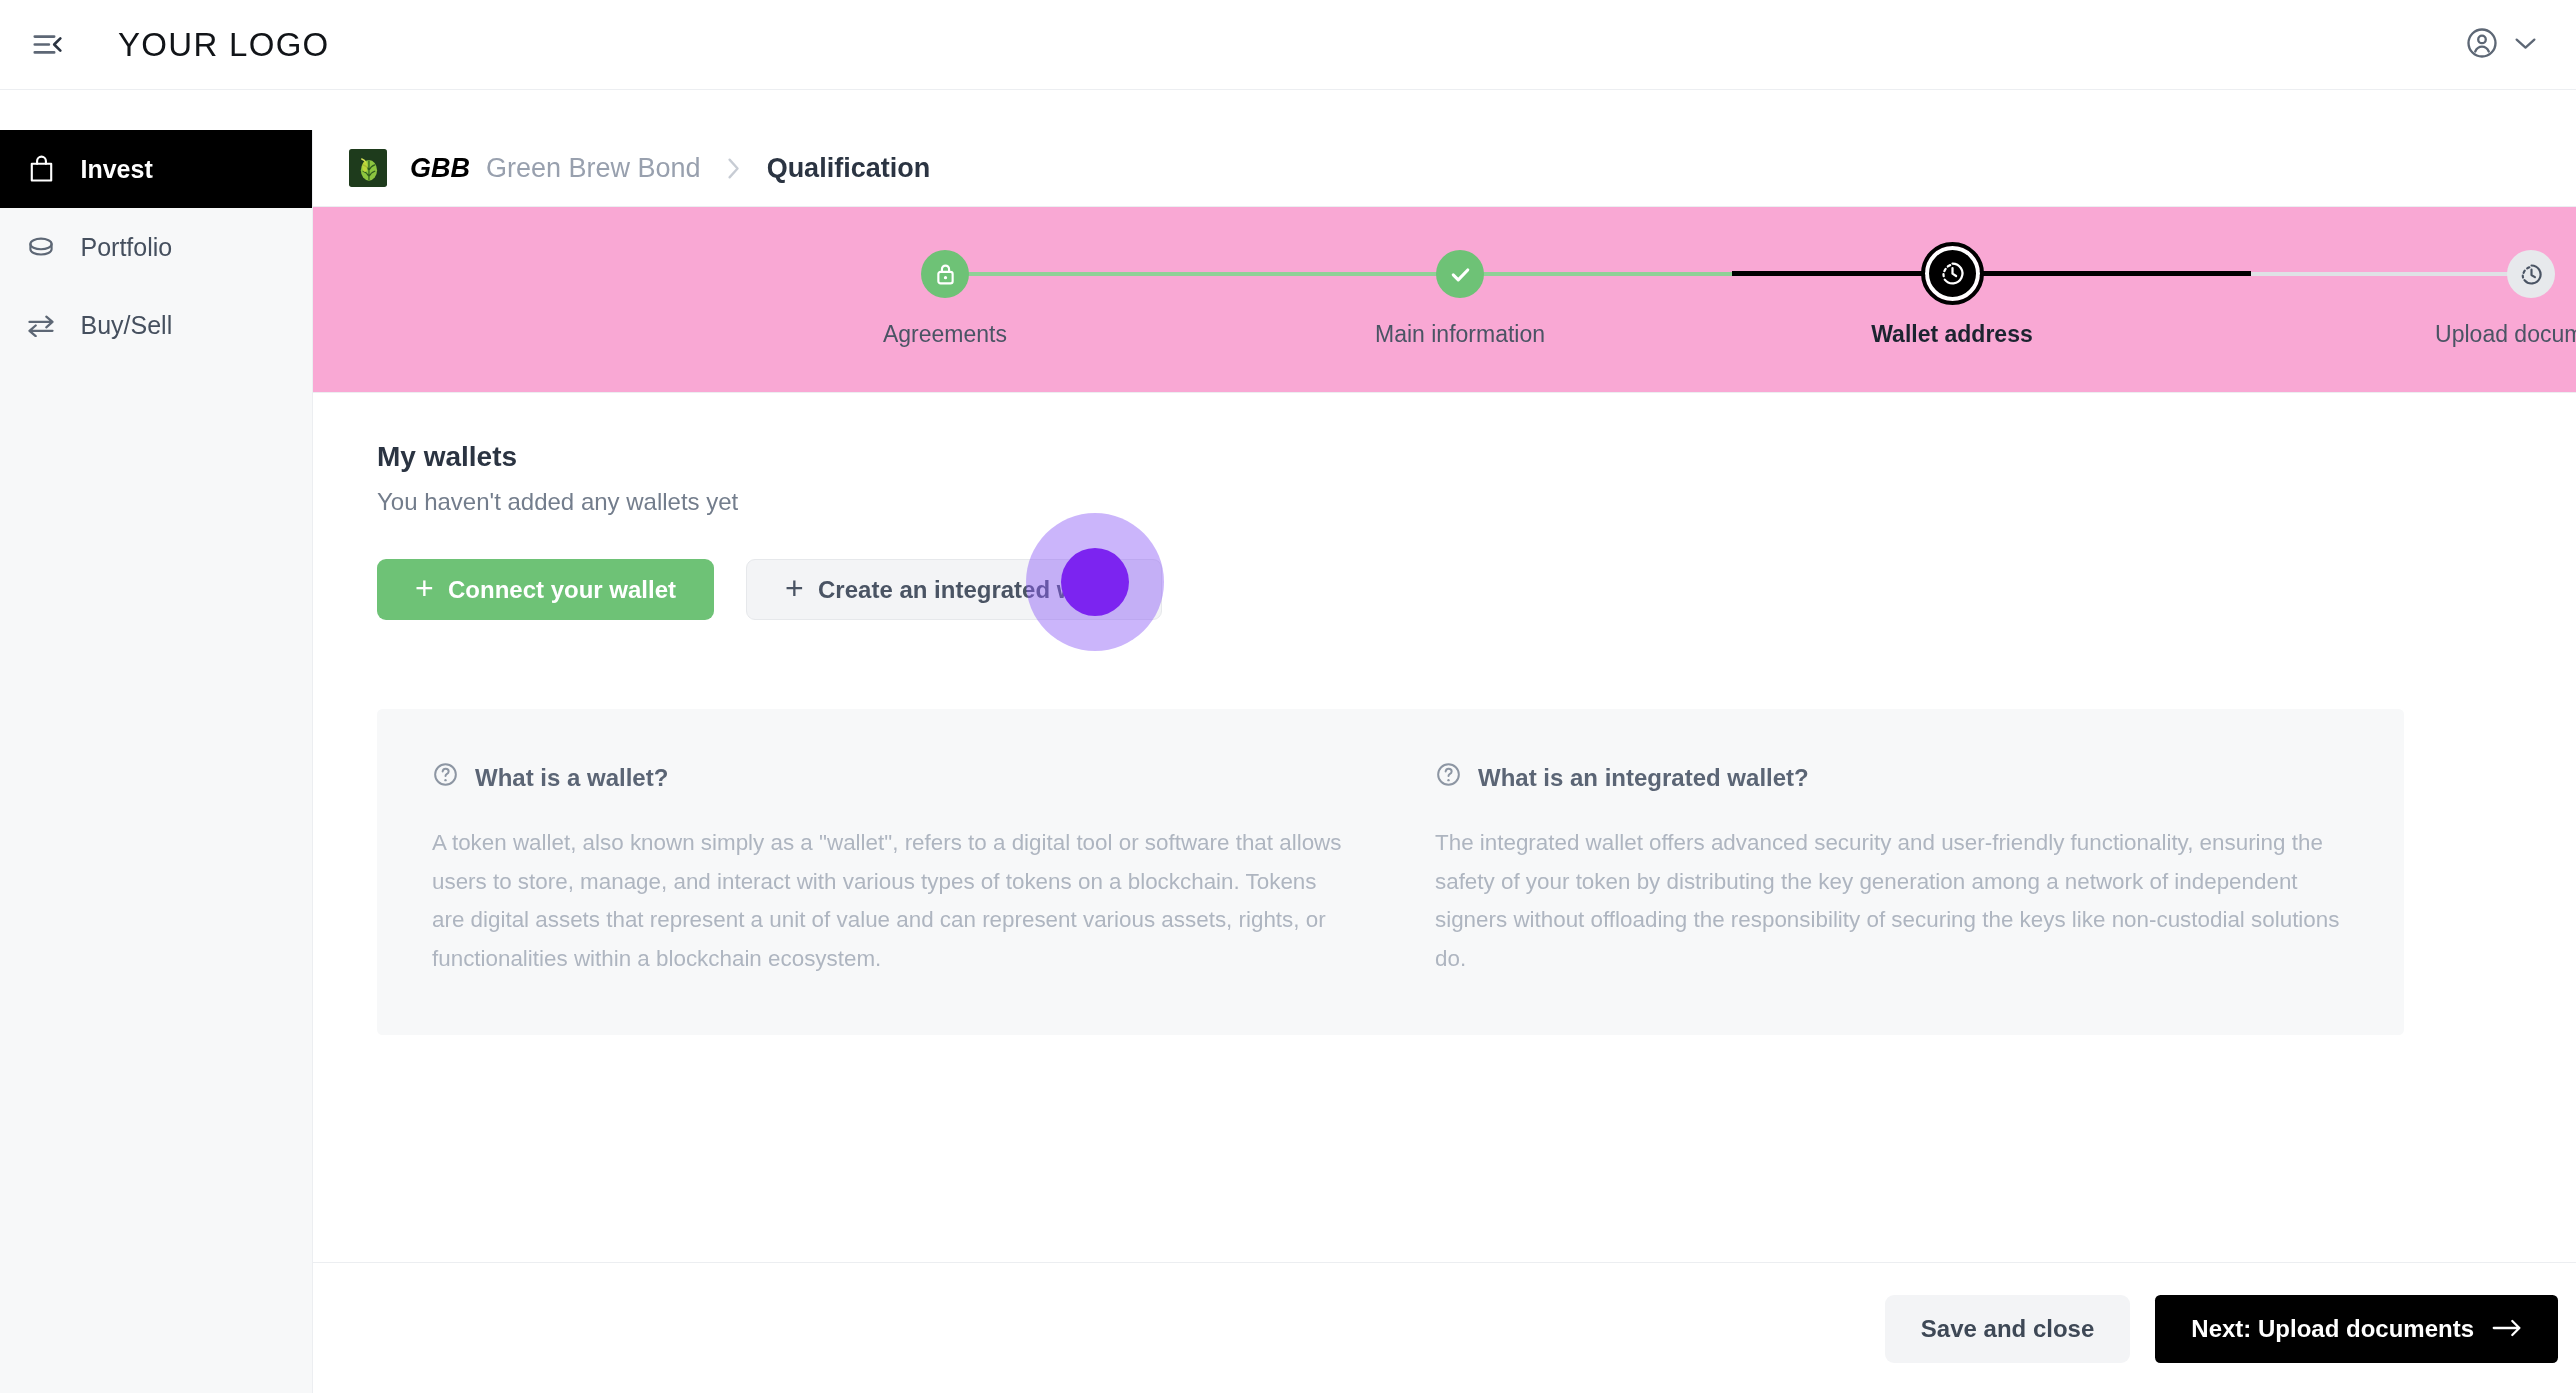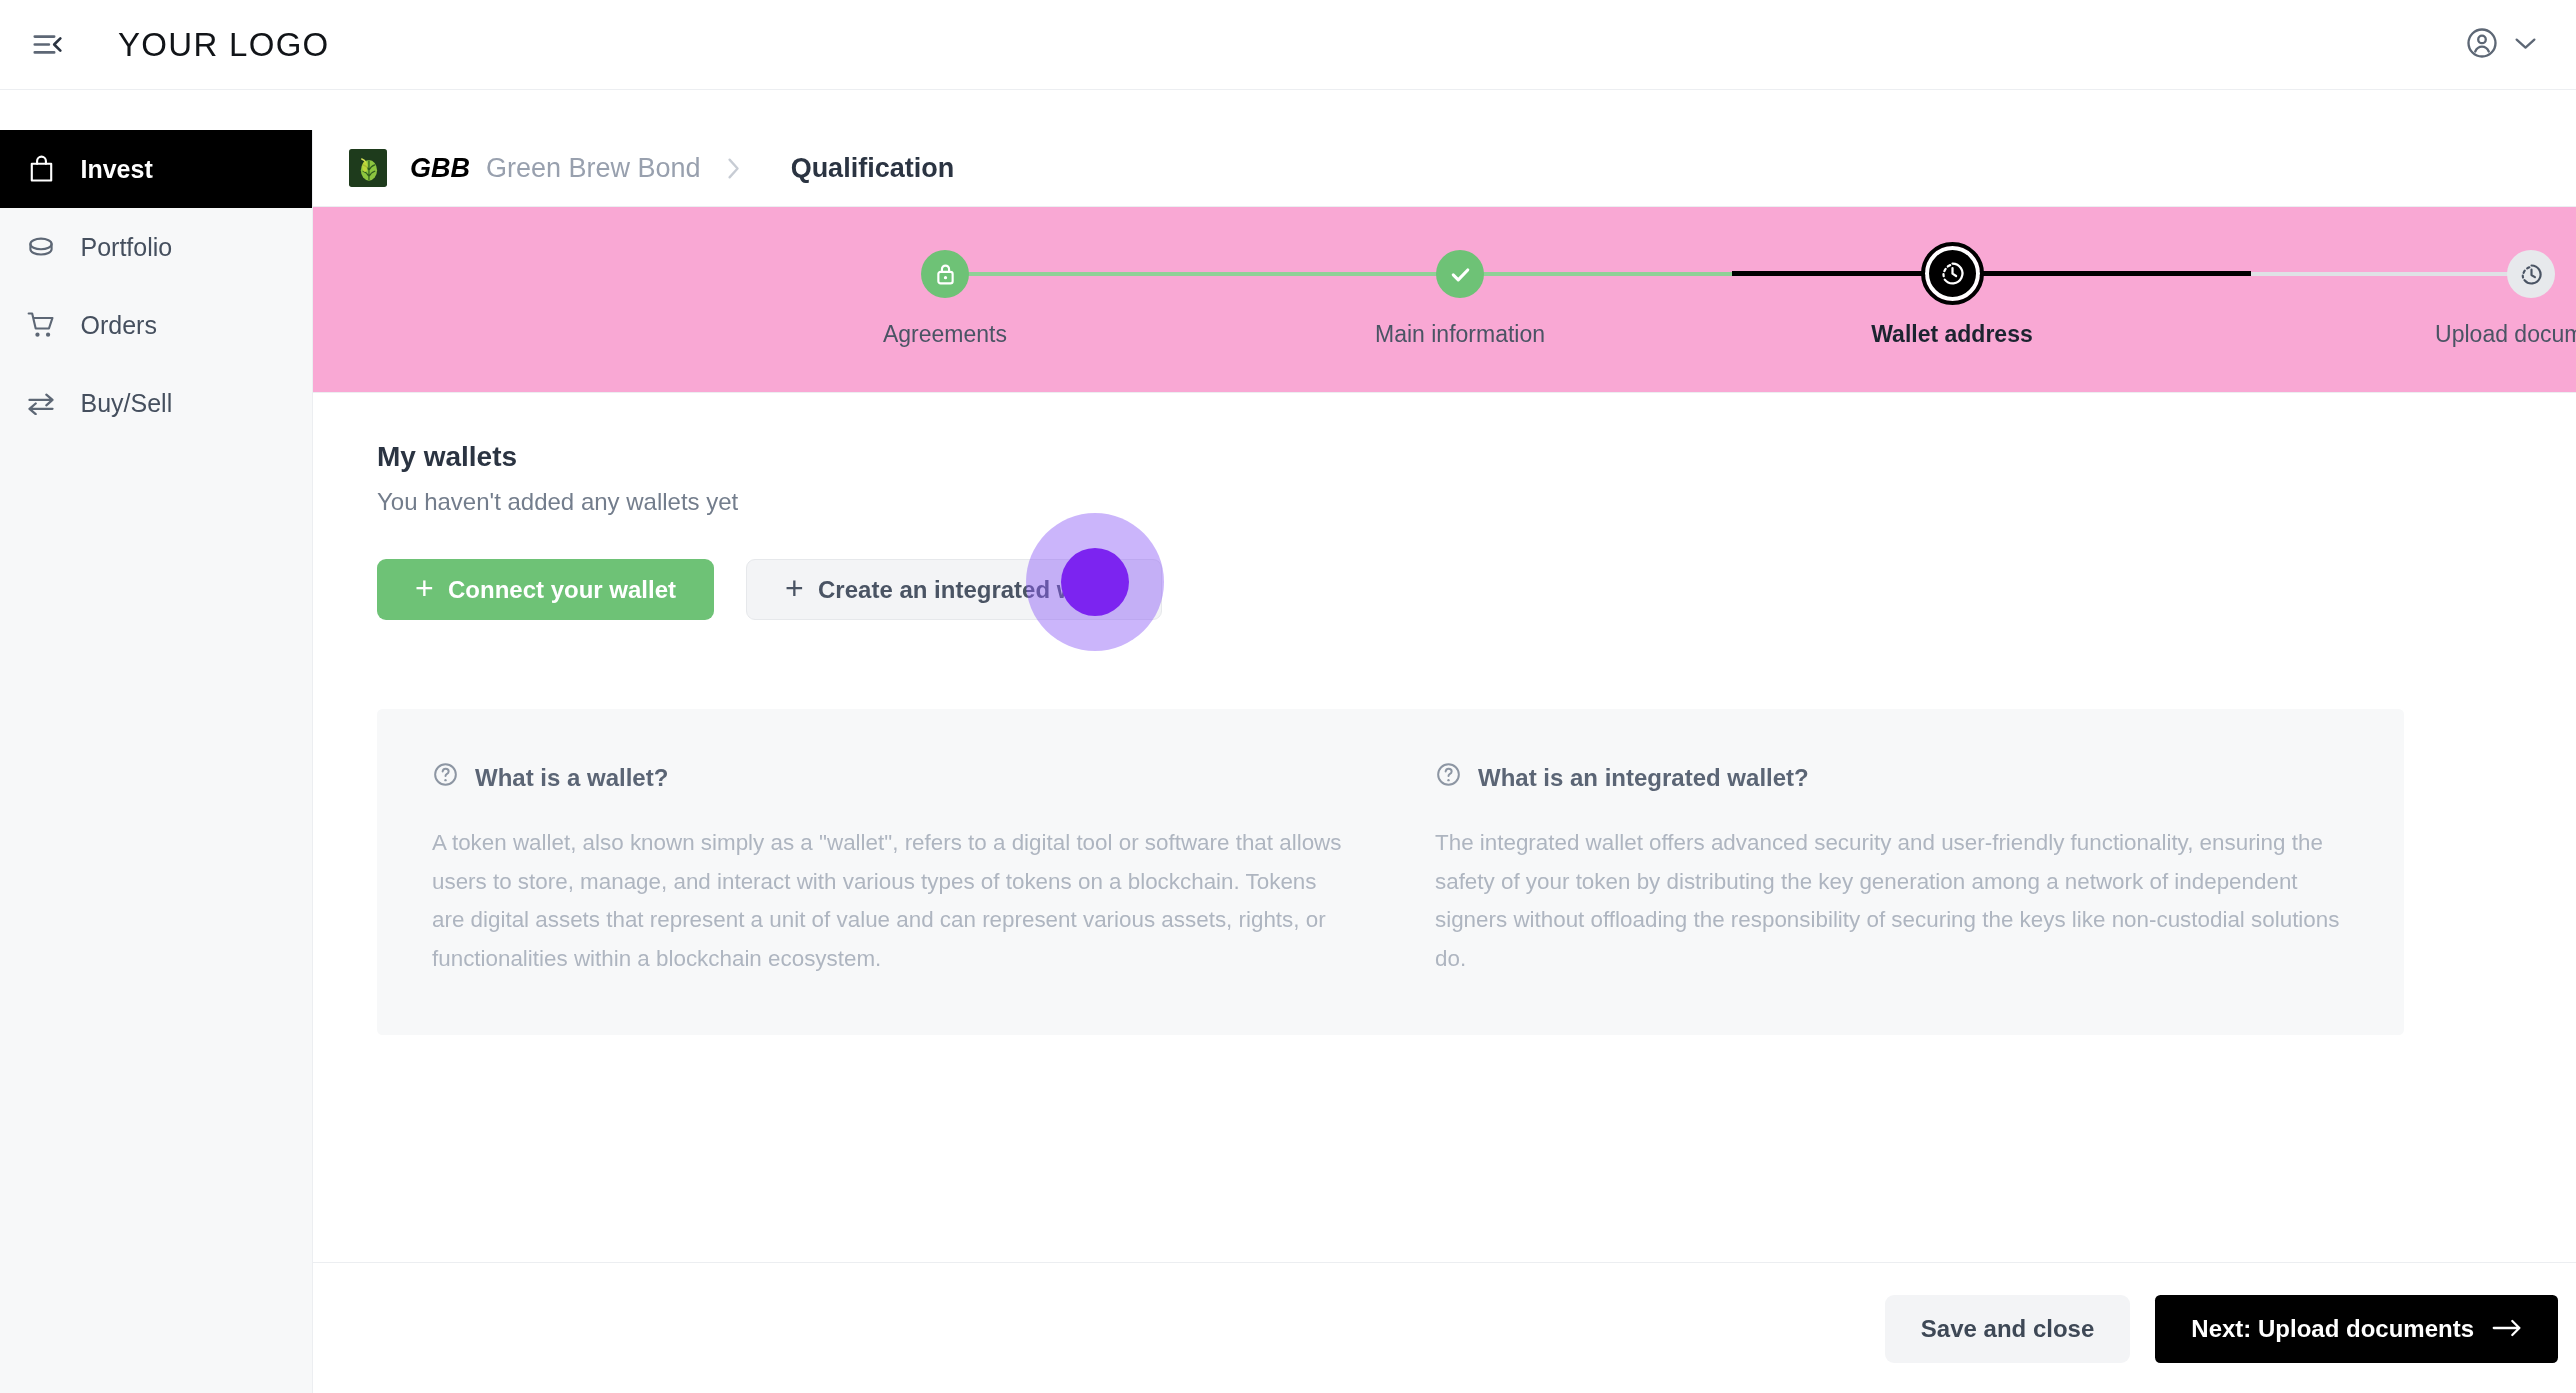--- a/index.html
+++ b/index.html
@@ -58,21 +58,21 @@
     display: flex; align-items: center;
     padding-left: 36px; gap: 16px;
   }
   .crumb-logo {
     width: 38px; height: 38px; border-radius: 2.7px;
     background: #1e3b1c; display:flex; align-items:center; justify-content:center;
   }
   .crumb-code { font-size: 27px; font-weight: 700; color: #000000; margin-left: 7px; font-style: italic; }
   .crumb-name { font-size: 27px; color: #98a0ae; font-weight: 400; }
   .crumb-sep { color: #c7ccd4; display:flex; align-items:center; margin: 0 9px; }
-  .crumb-current { font-size: 27px; font-weight: 700; color: #2b3442; margin-left: 24px; }
+  .crumb-current { font-size: 27px; font-weight: 700; color: #2b3442; }
 
   
   .stepper {
     height: 186px; min-height: 186px;
     background: #f9a8d4;
     border-bottom: 0.9px solid #eceef1;
     position: relative;
   }
   .steps { position: relative; height: 100%; }
   .step {
@@ -217,30 +217,20 @@
       <div class="nav-item">
         <span class="nav-ico">
           <svg width="30" height="25" viewBox="0 0 34 28" fill="none">
             <ellipse cx="17" cy="10" rx="12" ry="6" stroke="#5d6775" stroke-width="2.4"></ellipse>
             <path d="M5 10v6c0 3.3 5.4 6 12 6s12-2.7 12-6v-6" stroke="#5d6775" stroke-width="2.4" stroke-linecap="round"></path>
           </svg>
         </span>
         <span>Portfolio</span>
       </div>
 
-      <div class="nav-item">
-        <span class="nav-ico">
-          <svg width="30" height="30" viewBox="0 0 34 34" fill="none">
-            <path d="M3 4h4l4 17h15l4-12H9" stroke="#5d6775" stroke-width="2.4" stroke-linecap="round" stroke-linejoin="round"></path>
-            <circle cx="13" cy="28" r="2.4" fill="#5d6775"></circle>
-            <circle cx="25" cy="28" r="2.4" fill="#5d6775"></circle>
-          </svg>
-        </span>
-        <span>Orders</span>
-      </div>
 
       <div class="nav-item">
         <span class="nav-ico">
           <svg width="32" height="23" viewBox="0 0 36 26" fill="none">
             <path d="M5 9h26M24 3l7 6-7 6" stroke="#5d6775" stroke-width="2.6" stroke-linecap="round" stroke-linejoin="round"></path>
             <path d="M31 19H5M12 13l-7 6 7 6" stroke="#5d6775" stroke-width="2.6" stroke-linecap="round" stroke-linejoin="round"></path>
           </svg>
         </span>
         <span>Buy/Sell</span>
       </div>

